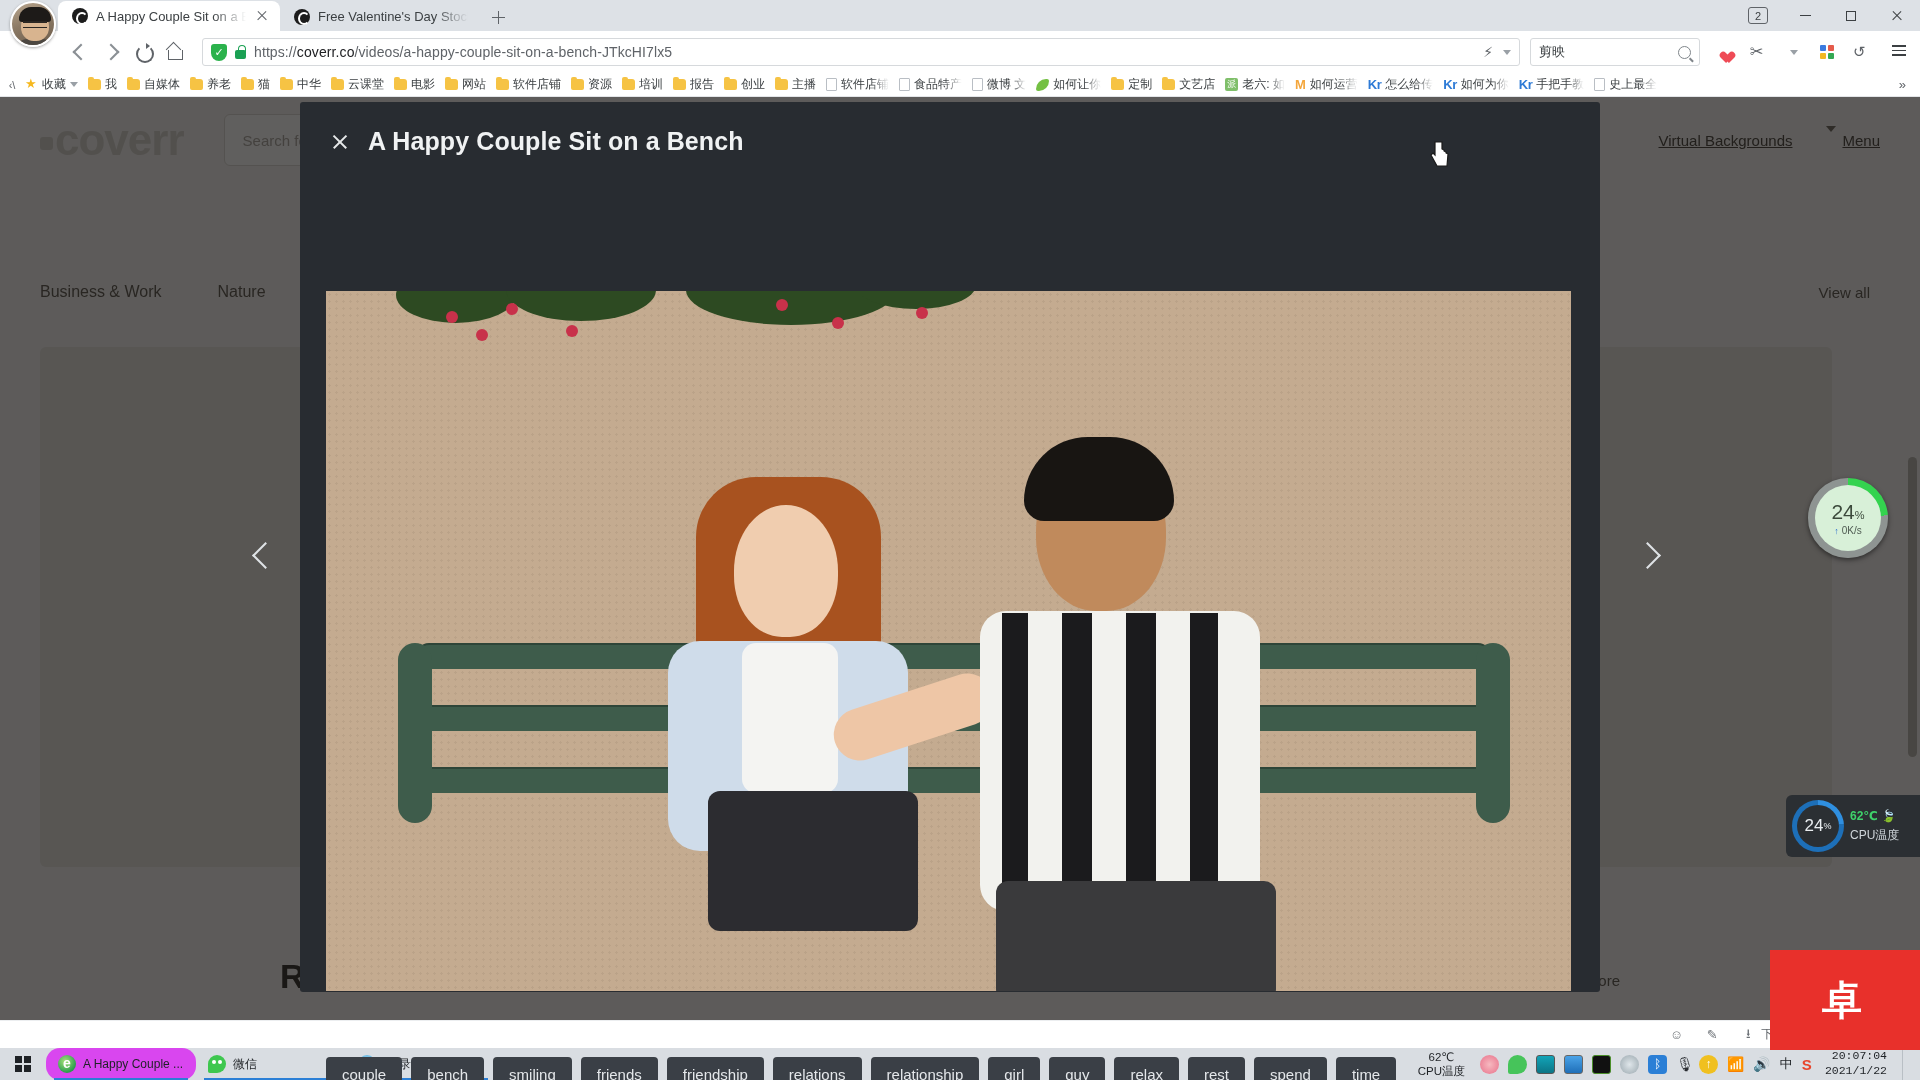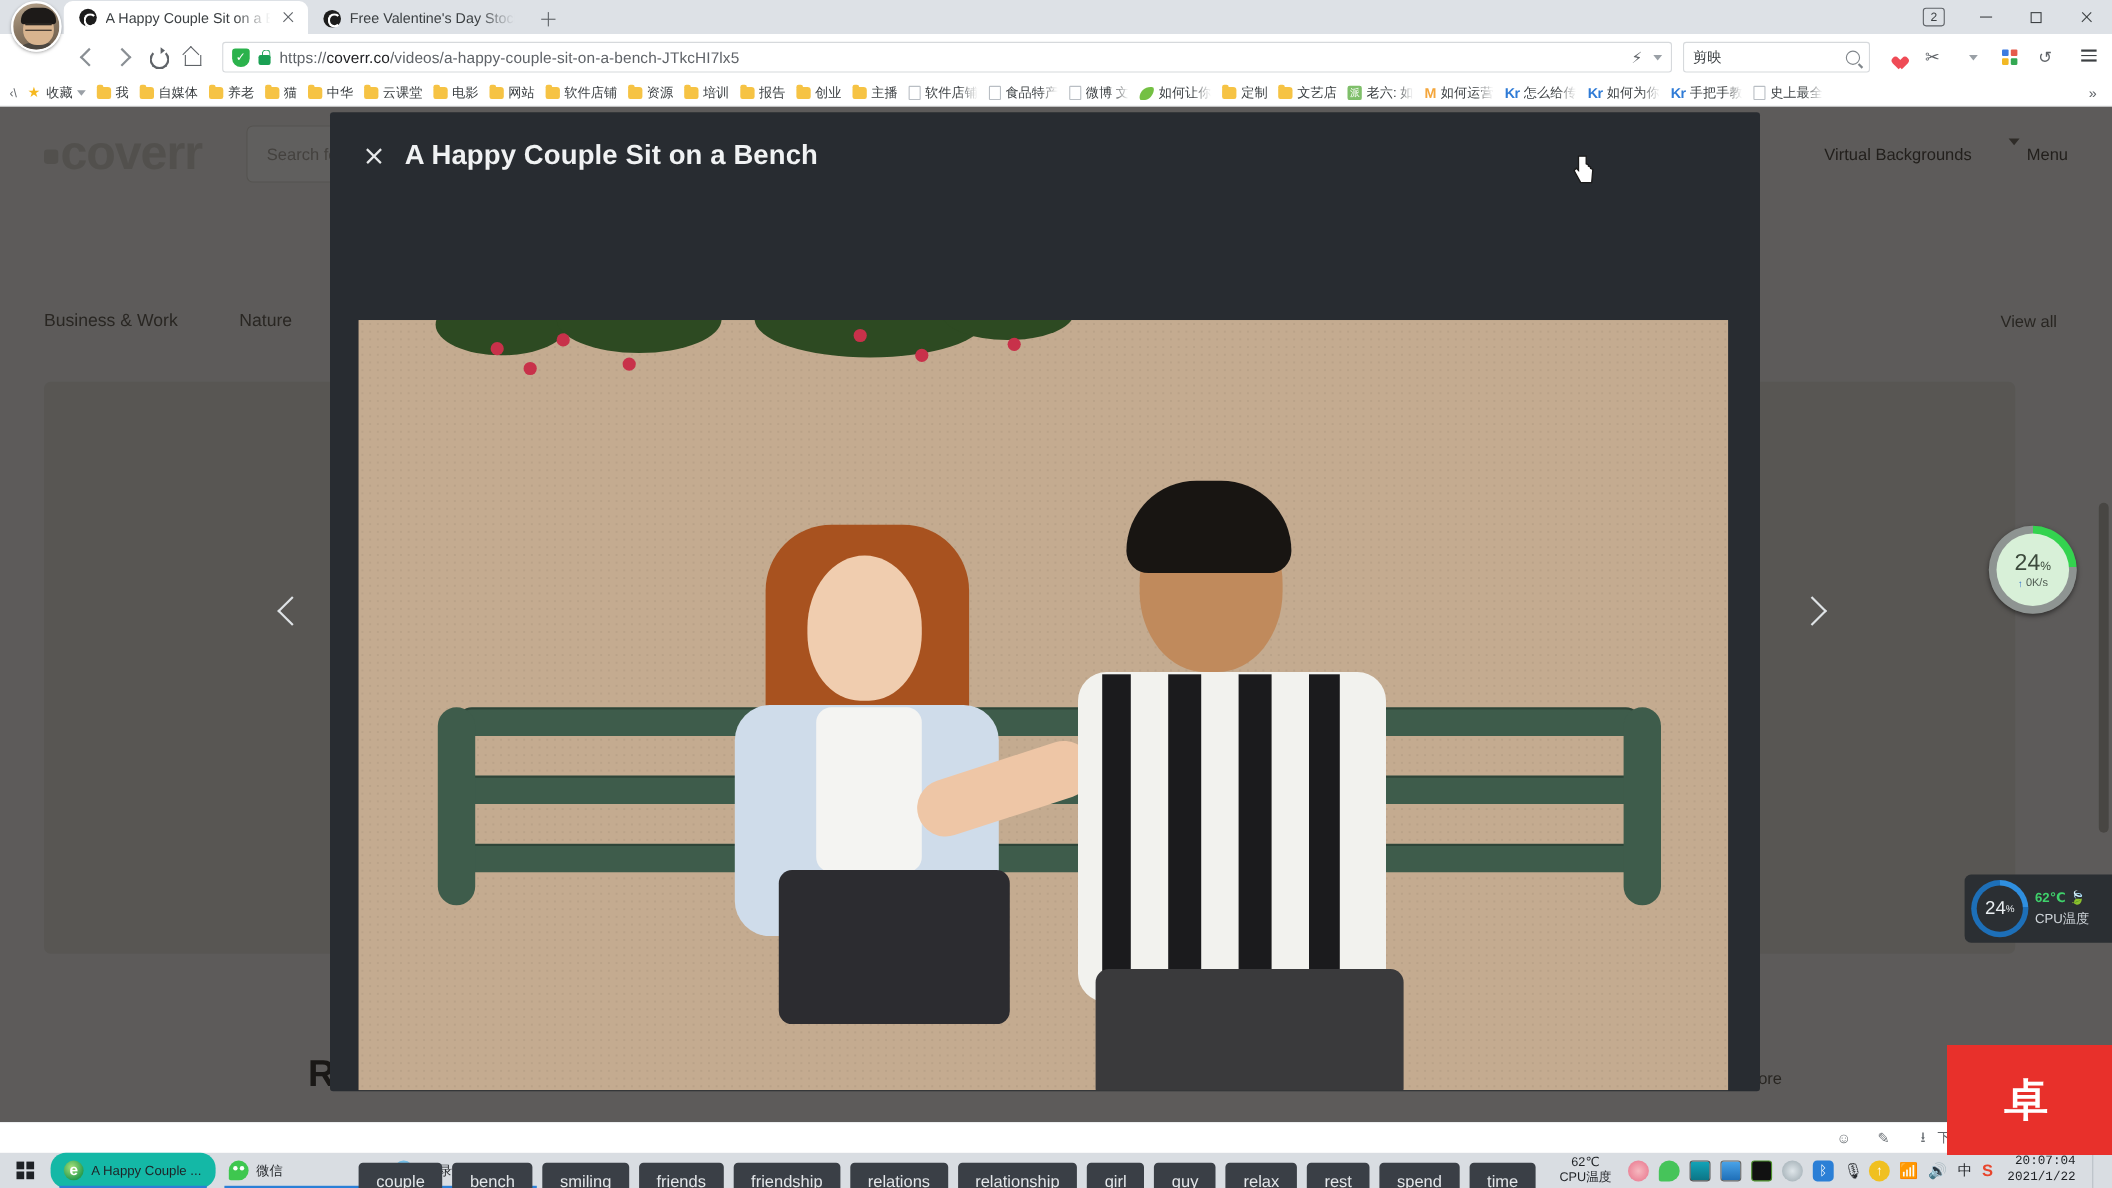--- a/index.html
+++ b/index.html
@@ -169,21 +169,21 @@
   .ic-kr { color:#2f7bd6; font-weight:bold; font-size:13px; flex:none; letter-spacing:-.5px;}
   .ic-m  { color:#f4a63c; font-weight:bold; font-size:13px; flex:none; }
   .bk-overflow { margin-left:auto; padding-right:14px; color:#5f6368; font-size:13px; }
 
   
   .page { position:absolute; left:0; top:97px; width:1920px; height:923px; background:#f3f0ec; overflow:hidden; }
   .site-header { position:absolute; left:0; top:0; width:1920px; height:86px; display:flex; align-items:center; }
   .logo { font-size:44px; font-weight:700; color:#d8d2cb; letter-spacing:-1px; margin-left:40px; font-family:"Liberation Sans", sans-serif;}
   .logo .dotbox { display:inline-block; width:13px; height:13px; background:#d8d2cb; border-radius:3px; vertical-align:middle; margin-right:2px; }
   .site-search { margin-left:40px; width:980px; height:52px; border:1px solid #ded8d1; border-radius:6px; background:#fbf9f7; display:flex; align-items:center; padding:0 18px; color:#b3aca4; font-size:15px; }
-  .site-nav { margin-left:auto; display:flex; align-items:center; gap:34px; margin-right:40px; font-size:15px; color:#5a524a; }
+  .site-nav { margin-left:auto; display:flex; align-items:center; gap:34px; margin-right:40px; font-size:15px; color:#5a524a;text-decoration:underline; }
   .site-nav .chevd { width:0;height:0;border-left:5px solid transparent;border-right:5px solid transparent;border-top:6px solid #7d746a; margin-right:6px;}
   .cat-row { position:absolute; left:40px; top:186px; display:flex; gap:56px; font-size:16px; color:#6c645b; align-items:center; width:1830px;}
   .cat-row .viewall { margin-left:auto; font-size:15px; }
   .card-grid { position:absolute; left:40px; top:250px; display:flex; gap:24px; }
   .card { width:430px; height:520px; background:#e6e1db; border-radius:6px; }
   .reco { position:absolute; left:280px; top:860px; font-size:34px; font-weight:700; color:#46403a; }
   .more { position:absolute; right:300px; top:875px; font-size:15px; color:#6c645b;}
   .scrollbar { position:absolute; right:0; top:240px; width:16px; height:640px; }
   .scrollbar .thumb { position:absolute; right:3px; top:120px; width:9px; height:300px; background:#bdb7b0; border-radius:5px; }
 
@@ -312,21 +312,21 @@
 
   
   .taskbar { position:absolute; left:0; top:1048px; width:1920px; height:32px; background:#d9dde2; display:flex; align-items:center; }
   .start { width:46px; height:32px; display:flex; align-items:center; justify-content:center; }
   .start .win { width:16px; height:16px; display:grid; grid-template-columns:1fr 1fr; grid-template-rows:1fr 1fr; gap:2px; }
   .start .win i { background:#1f2226; display:block; }
   .tb-item {
     height:32px; display:flex; align-items:center; gap:7px; padding:0 12px; font-size:12px; color:#1f2226;
     position:relative; min-width:150px;
   }
-  .tb-item.active { background:#14b8a6;border-radius:14px; }
+  .tb-item.active { background:#d946ef;border-radius:14px; }
   .tb-item::after { content:""; position:absolute; left:8px; right:8px; bottom:0; height:2.5px; background:#2b7fd6; }
   .tb-ico { width:18px; height:18px; border-radius:3px; flex:none; position:relative; }
   .ie  { background:radial-gradient(circle at 40% 35%, #a8e27a, #2a9d4e 70%); border-radius:50%; }
   .ie::after { content:"e"; position:absolute; inset:0; color:#fff; font-size:14px; font-weight:bold; text-align:center; line-height:17px;}
   .wx  { background:#3ec74f; border-radius:50% 50% 50% 10%; }
   .wx::after { content:""; position:absolute; left:4px; top:5px; width:4px; height:4px; border-radius:50%; background:#fff; box-shadow:6px 0 0 #fff;}
   .ev  { background:radial-gradient(circle at 50% 50%, #bfe6f7, #49a8dd); border-radius:50%; }
 
   .tray { margin-left:auto; display:flex; align-items:center; gap:9px; padding-right:10px; font-size:11px; color:#1f2226; }
   .tray .cputemp { text-align:center; line-height:1.25; font-size:11.5px; margin-right:6px; }

